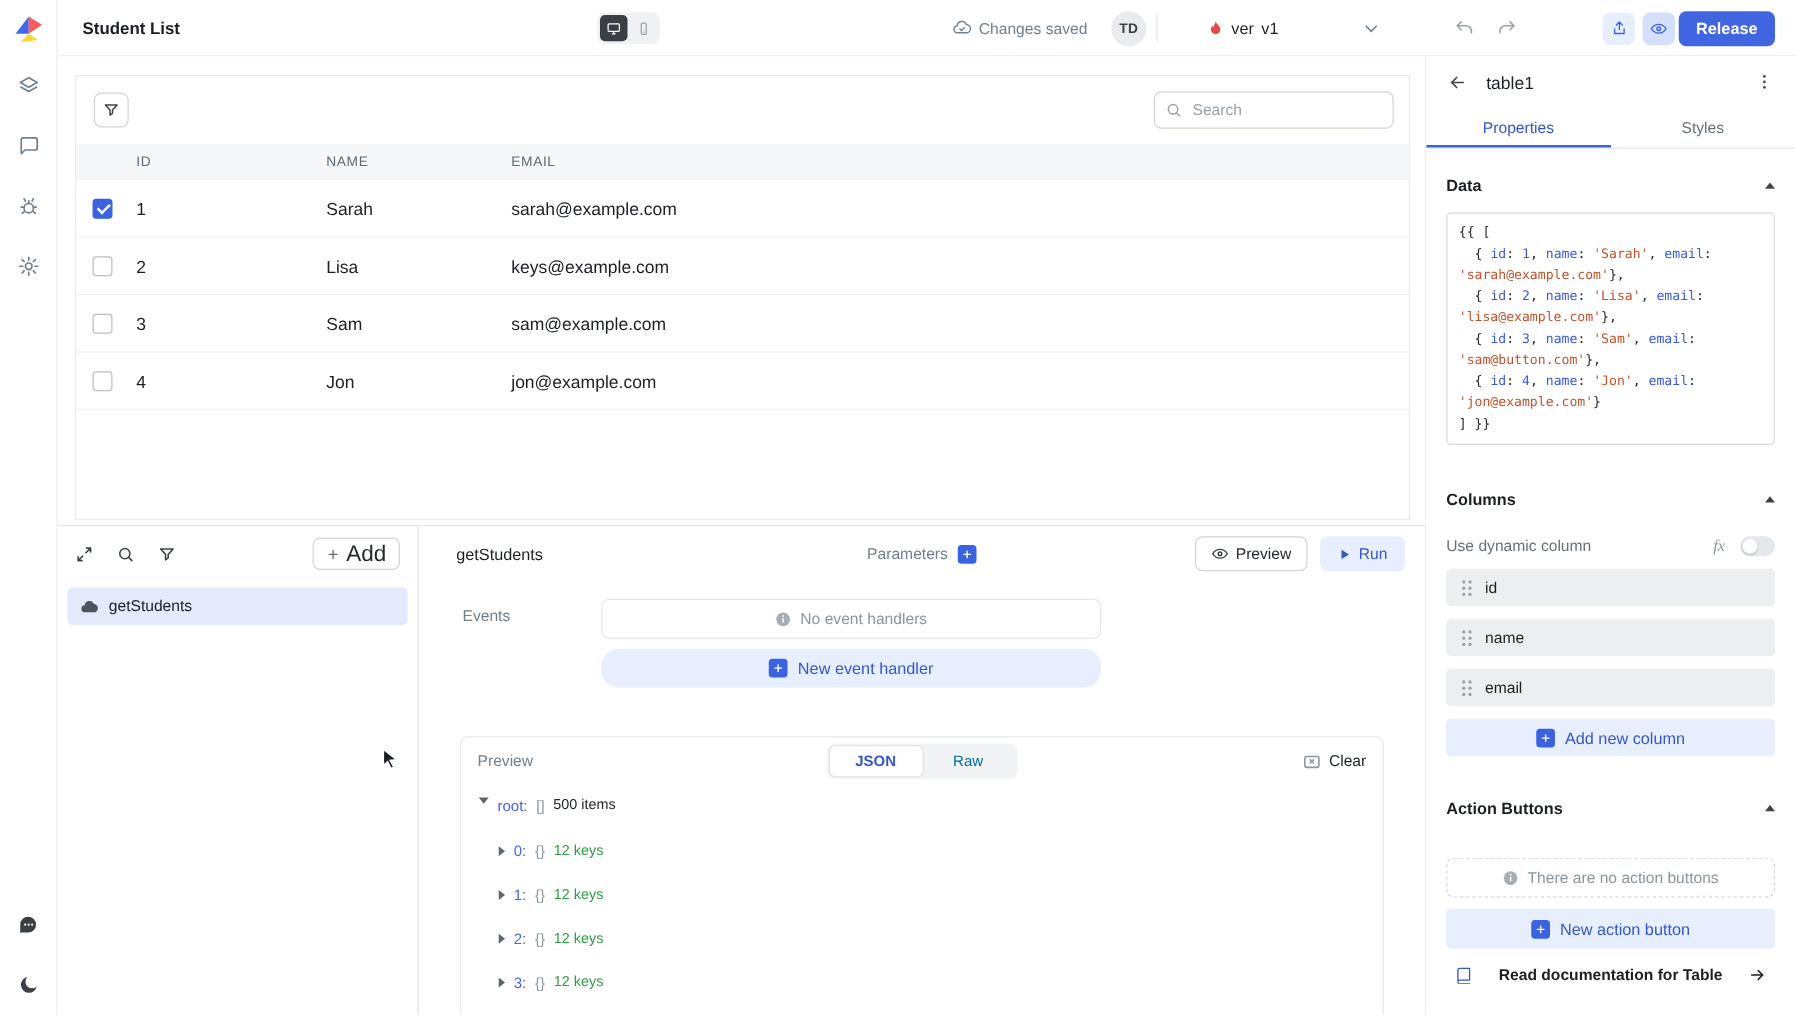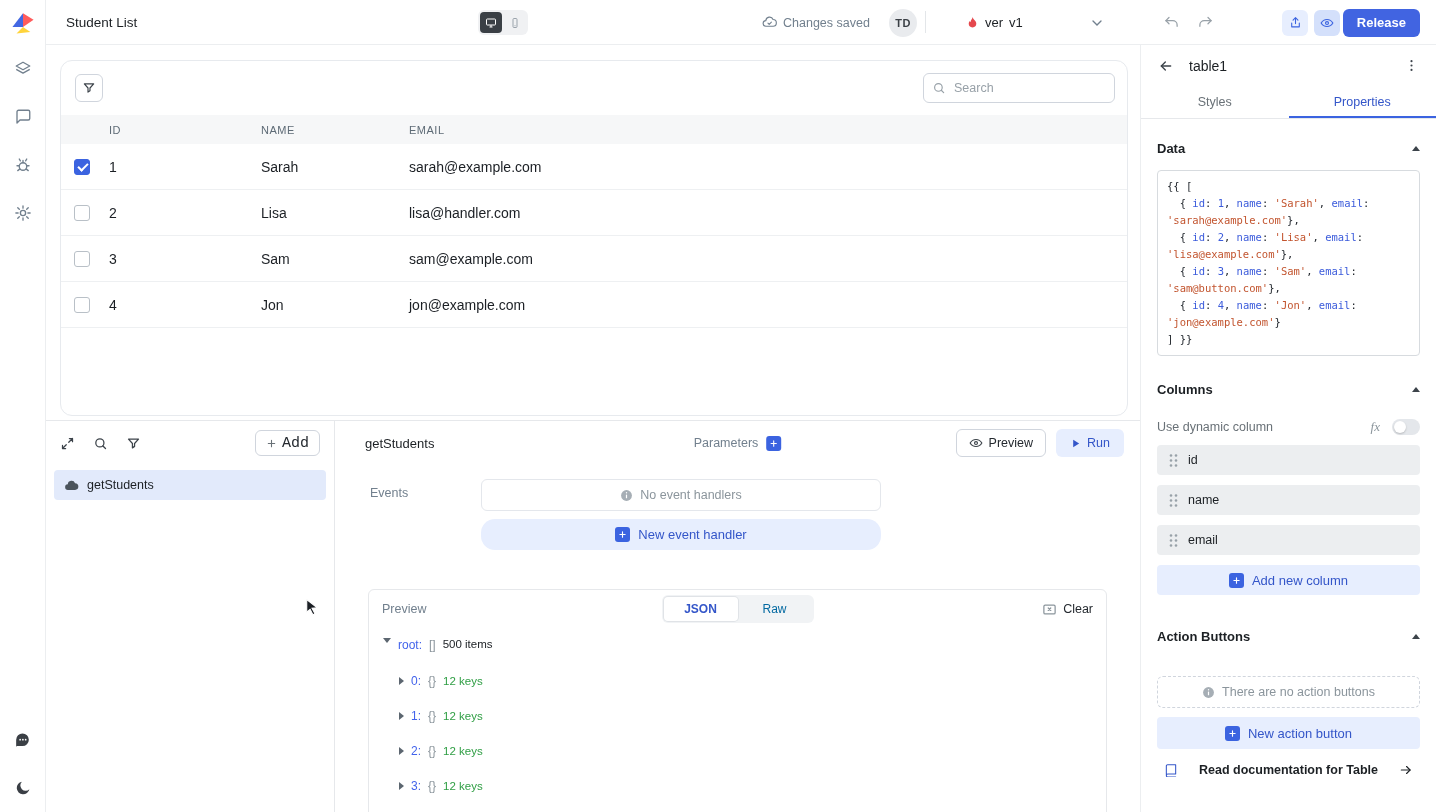--- a/index.html
+++ b/index.html
@@ -10,40 +10,40 @@
 
   
   .rail{position:absolute;left:0;top:0;width:46px;height:100%;background:#fff;border-right:1px solid #eceef0;display:flex;flex-direction:column;align-items:center;z-index:6}
   .logo{width:46px;height:45px;display:flex;align-items:center;justify-content:center;cursor:pointer}
   .rail-btn{width:46px;height:48px;display:flex;align-items:center;justify-content:center;color:#72808e;cursor:pointer}
   .rail-spacer{flex:1}
 
   
   .topbar{position:absolute;left:46px;top:0;right:0;height:45px;background:#fff;border-bottom:1px solid #eceef0;z-index:5}
   .topbar>*{position:absolute;top:0;height:45px;display:flex;align-items:center}
-  .app-title{left:20px;font-size:13.5px;font-weight:400;color:#1c2024}
+  .app-title{left:20px;font-size:13.5px;font-weight:700;color:#1c2024}
   .device-toggle{left:432px;top:10px;height:25px;background:#f0f1f3;border-radius:6px;padding:2px;gap:2px}
   .device-opt{width:22px;height:21px;border-radius:4px;display:flex;align-items:center;justify-content:center;color:#9aa3ab;cursor:pointer}
   .device-opt.active{background:#3a3f45;color:#fff}
   .autosave{left:716px;gap:6px;color:#72808e;font-size:12.5px}
   .avatar{left:843px;top:8.5px;width:28px;height:28px;border-radius:50%;background:#e9ebee;color:#3a3f45;font-size:11px;font-weight:700;justify-content:center;letter-spacing:.3px;cursor:pointer}
   .tb-divider{left:879px;top:11px;width:1px;height:22px;background:#e3e6e9}
   .env-select{left:920px;gap:6px;cursor:pointer}
   .env-name,.env-version{font-size:13px;color:#1c2024}
   .chev{left:1043px;color:#72808e;cursor:pointer}
   .undo{left:1118px;color:#98a1a8;cursor:pointer}
   .redo{left:1152px;color:#98a1a8;cursor:pointer}
   .sq-btn{top:9.5px;width:26px;height:26px;border-radius:6px;justify-content:center;color:#3b63e0;cursor:pointer}
   .share-sq{left:1236px;background:#e7eefe}
   .eye-sq{left:1268px;background:#d4e0fb}
   .release-btn{right:16px;top:8.5px;height:28px;padding:0 14px;background:#4164e1;color:#fff;border-radius:6px;font-size:13px;font-weight:700;cursor:pointer;border:none;font-family:inherit}
 
   
   .canvas{position:absolute;left:46px;top:45px;width:1094px;height:375px;background:#fff}
-  .table-widget{position:absolute;left:14px;top:15px;right:12px;bottom:4px;border:1px solid #e7eaee;border-radius:12px;background:#fff;overflow:hidden}
+  .table-widget{position:absolute;left:14px;top:15px;right:12px;bottom:4px;border:1px solid #e7eaee;border-radius:0;background:#fff;overflow:hidden}
   .tw-toolbar{height:54px;position:relative}
   .filter-btn{position:absolute;left:14px;top:13px;width:28px;height:28px;border:1px solid #d0d5dd;border-radius:6px;display:flex;align-items:center;justify-content:center;color:#3c434a;cursor:pointer;background:#fff}
   .tw-search{position:absolute;right:12px;top:12px;width:192px;height:30px}
   .tw-search input{width:100%;height:100%;border:1px solid #d0d5dd;border-radius:6px;padding:0 10px 0 30px;font-size:12.5px;color:#24292f;outline:none;font-family:inherit;background:#fff}
   .tw-search input::placeholder{color:#98a1a8}
   .tw-search .icon{position:absolute;left:9px;top:8px;color:#98a1a8}
   .t-head{display:flex;align-items:center;height:29px;background:#f6f7f8;font-size:11px;color:#5e6b76;letter-spacing:.5px;font-weight:500}
   .col-check{width:48px;display:flex;align-items:center;padding-left:13px}
   .col-id{width:152px}
   .col-name{width:148px}
@@ -51,21 +51,21 @@
   .t-row{display:flex;align-items:center;height:46px;border-bottom:1px solid #eef0f2;font-size:14px;color:#1b1f24}
   .checkbox{width:16px;height:16px;border:1.5px solid #b9c0c7;border-radius:3px;background:#fff;cursor:pointer;position:relative}
   .checkbox.on{background:#3b63e0;border-color:#3b63e0}
   .checkbox.on::after{content:"";position:absolute;left:2.5px;top:3.5px;width:8px;height:4px;border-left:2px solid #fff;border-bottom:2px solid #fff;transform:rotate(-45deg)}
 
   
   .query-panel{position:absolute;left:46px;top:420px;width:1094px;bottom:0;border-top:1px solid #e6e8eb;display:flex;background:#fff}
   .q-list{width:289px;border-right:1px solid #e6e8eb;display:flex;flex-direction:column}
   .ql-toolbar{height:44px;display:flex;align-items:center;padding:0 14px;gap:18px;color:#3c434a}
   .ql-toolbar .icon{cursor:pointer}
-  .add-btn{margin-left:auto;height:26px;border:1px solid #d0d5dd;border-radius:6px;background:#fff;display:flex;align-items:center;gap:5px;padding:0 10px;font-size:15px;color:#24292f;cursor:pointer;font-family:Liberation Mono, monospace}
+  .add-btn{margin-left:auto;height:26px;border:1px solid #d0d5dd;border-radius:6px;background:#fff;display:flex;align-items:center;gap:5px;padding:0 10px;font-size:18px;color:#24292f;cursor:pointer;font-family:Liberation Sans, sans-serif}
   .query-item{margin:5px 8px;height:30px;border-radius:4px;background:#e2eafb;display:flex;align-items:center;gap:8px;padding:0 10px;font-size:12.5px;color:#1c2024;cursor:pointer}
 
   .q-editor{flex:1;position:relative}
   .qe-header{height:44px;display:flex;align-items:center;position:relative;padding-left:30px}
   .qe-title{font-size:13px;font-weight:500;color:#1c2024}
   .qe-params{position:absolute;left:50%;transform:translateX(-50%);display:flex;align-items:center;gap:8px;color:#72808e;font-size:12.5px}
   .sq-plus{width:15px;height:15px;border-radius:3px;background:#3b63e0;color:#fff;display:flex;align-items:center;justify-content:center;cursor:pointer;flex:none}
   .qe-actions{margin-left:auto;display:flex;gap:10px;margin-right:16px;align-items:center}
   .preview-btn{height:28px;border:1px solid #d0d5dd;border-radius:6px;background:#fff;display:flex;align-items:center;gap:6px;padding:0 12px;font-size:12.5px;color:#24292f;cursor:pointer;font-family:inherit}
   .run-btn{height:28px;border:none;border-radius:6px;background:#e7eefe;display:flex;align-items:center;gap:6px;padding:0 14px;font-size:12.5px;font-weight:500;color:#3456c9;cursor:pointer;font-family:inherit}
@@ -97,21 +97,21 @@
   .inspector{position:absolute;top:45px;right:0;width:296px;bottom:0;background:#fff;border-left:1px solid #eceef0;display:flex;flex-direction:column;overflow:hidden;z-index:5}
   .ins-header{height:41px;display:flex;align-items:center;padding:0 17px;gap:15px}
   .back-btn{color:#3c434a;cursor:pointer}
   .ins-title{font-size:14px;font-weight:500;color:#1c2024}
   .kebab{margin-left:auto;color:#3c434a;cursor:pointer}
   .ins-tabs{display:grid;grid-template-columns:1fr 1fr;border-bottom:1px solid #e6e8eb;height:33px}
   .ins-tab{display:flex;align-items:center;justify-content:center;font-size:12.5px;color:#697177;cursor:pointer}
   .ins-tab.active{color:#3456c9;box-shadow:inset 0 -2px 0 #3b63e0}
   .ins-body{padding:0 16px;flex:1;overflow:hidden}
   .sec-header{display:flex;align-items:center;justify-content:space-between;margin-top:22px}
-  .sec-header.mt-lg{margin-top:26px}
+  .sec-header.mt-lg{margin-top:36px}
   .sec-header.mt-xl{margin-top:34px}
   .sec-title{font-size:13px;font-weight:700;color:#1c2024}
   .tri-up{width:0;height:0;border-left:4px solid transparent;border-right:4px solid transparent;border-bottom:5px solid #3c434a;cursor:pointer}
   .code-box{margin-top:14px;border:1px solid #d7dbdf;border-radius:4px;padding:7px 9px;font-family:"DejaVu Sans Mono",monospace;font-size:10.5px;line-height:17px;white-space:pre-wrap;word-break:break-word;color:#24292f;cursor:text}
   .tok-key{color:#3b5bdb}
   .tok-num{color:#3b5bdb}
   .tok-str{color:#c2542e}
   .tok-pln{color:#24292f}
   .dyn-row{display:flex;align-items:center;margin-top:22px}
   .dyn-label{font-size:12.5px;color:#697177}
@@ -292,21 +292,21 @@
           <div class="col-name">Sarah</div>
           <div class="col-email">sarah@example.com</div>
         </div>
 
         <div class="t-row">
           <div class="col-check">
             <span class="checkbox"></span>
           </div>
           <div class="col-id">2</div>
           <div class="col-name">Lisa</div>
-          <div class="col-email">lisa@handler.com</div>
+          <div class="col-email">keys@example.com</div>
         </div>
 
         <div class="t-row">
           <div class="col-check">
             <span class="checkbox"></span>
           </div>
           <div class="col-id">3</div>
           <div class="col-name">Sam</div>
           <div class="col-email">sam@example.com</div>
         </div>
@@ -490,22 +490,22 @@
     <span class="kebab icon">
       <svg width="15" height="15" viewBox="0 0 24 24" fill="currentColor">
           <circle cx="12" cy="5" r="1.7"></circle>
           <circle cx="12" cy="12" r="1.7"></circle>
           <circle cx="12" cy="19" r="1.7"></circle>
         </svg>
     </span>
   </div>
 
   <div class="ins-tabs">
+    <div class="ins-tab active">Properties</div>
     <div class="ins-tab">Styles</div>
-    <div class="ins-tab active">Properties</div>
   </div>
 
   <div class="ins-body">
     <div class="sec-header">
       <span class="sec-title">Data</span>
       <span class="tri-up"></span>
     </div>
     <div class="code-box"><span class="tok-pln">{{ [
   { </span><span class="tok-key">id</span><span class="tok-pln">: </span><span class="tok-num">1</span><span class="tok-pln">, </span><span class="tok-key">name</span><span class="tok-pln">: </span><span class="tok-str">'Sarah'</span><span class="tok-pln">, </span><span class="tok-key">email</span><span class="tok-pln">: </span><span class="tok-str">'sarah@example.com'</span><span class="tok-pln">},
   { </span><span class="tok-key">id</span><span class="tok-pln">: </span><span class="tok-num">2</span><span class="tok-pln">, </span><span class="tok-key">name</span><span class="tok-pln">: </span><span class="tok-str">'Lisa'</span><span class="tok-pln">, </span><span class="tok-key">email</span><span class="tok-pln">: </span><span class="tok-str">'lisa@example.com'</span><span class="tok-pln">},

